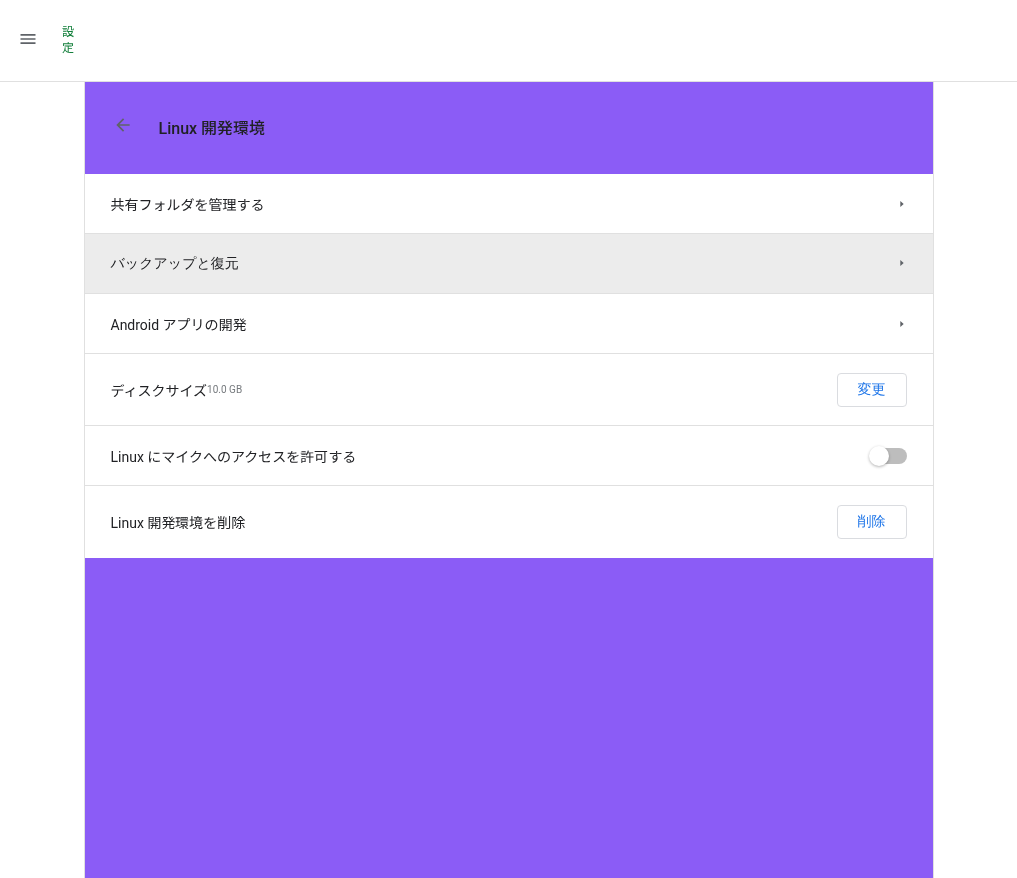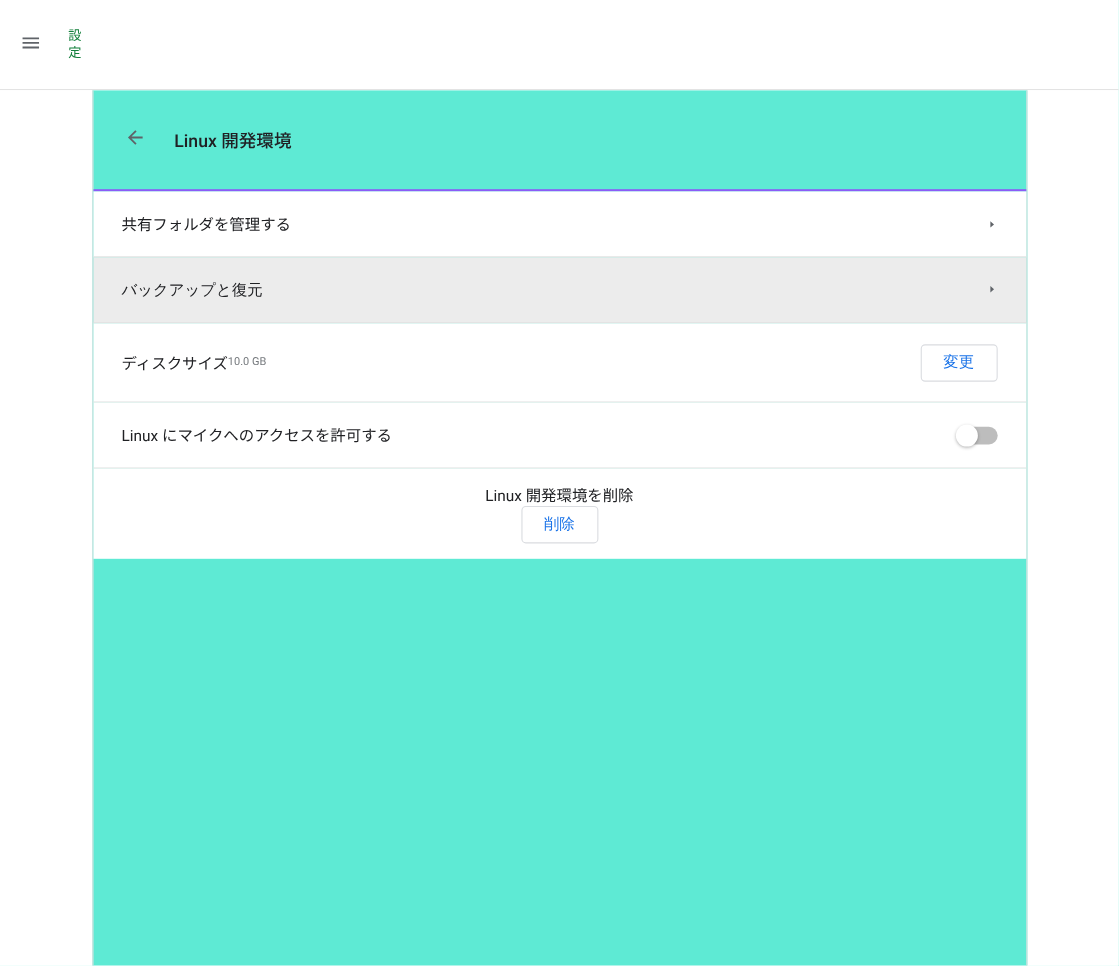--- a/index.html
+++ b/index.html
@@ -37,21 +37,21 @@
       line-height: 1.3;
     }
     .content-wrap {
       height: calc(878px - 82px);
       overflow: auto;
       background: #fff;
     }
     .card {
       width: 850px;
       margin: 0 auto;
-      background: #5eead4;
+      background: #8b5cf6;
       border-left: 1px solid #e0e0e0;
       border-right: 1px solid #e0e0e0;
       min-height: 100%;
     }
     .page-header {
       display: flex;
       align-items: center;
       height: 90px;
       padding-left: 20px;
     }
@@ -113,21 +113,21 @@
       width: 20px;
       height: 20px;
       background: #fff;
       border-radius: 50%;
       box-shadow: 0 1px 3px rgba(0,0,0,0.3);
       position: absolute;
       top: -2px;
       left: -2px;
     }
     .tall { min-height: 72px; padding-top: 14px; padding-bottom: 14px; }
-    .row.no-border { border-bottom: none; flex-direction: column; }
+    .row.no-border { border-bottom: none; }
     .row.nohover { cursor: default; }
   </style>
 </head>
 <body>
 
 <div class="top-bar">
   <div class="menu-btn">
     <span>
       <svg width="20" height="20" viewBox="0 0 24 24">
           <path d="M3 18h18v-2H3v2zm0-5h18v-2H3v2zm0-7v2h18V6H3z"></path>
@@ -165,20 +165,28 @@
 
       <div class="row hovered">
         <div class="row-label">バックアップと復元</div>
         <span class="chevron">
           <svg width="10" height="10" viewBox="0 0 24 24">
               <path d="M8 5l8 7-8 7z"></path>
             </svg>
         </span>
       </div>
 
+      <div class="row">
+        <div class="row-label">Android アプリの開発</div>
+        <span class="chevron">
+          <svg width="10" height="10" viewBox="0 0 24 24">
+              <path d="M8 5l8 7-8 7z"></path>
+            </svg>
+        </span>
+      </div>
 
 
       <div class="row tall nohover">
         <div class="row-left">
           <div class="row-label">ディスクサイズ</div>
           <div class="row-sub">10.0 GB</div>
         </div>
         <button class="btn">変更</button>
       </div>
 

